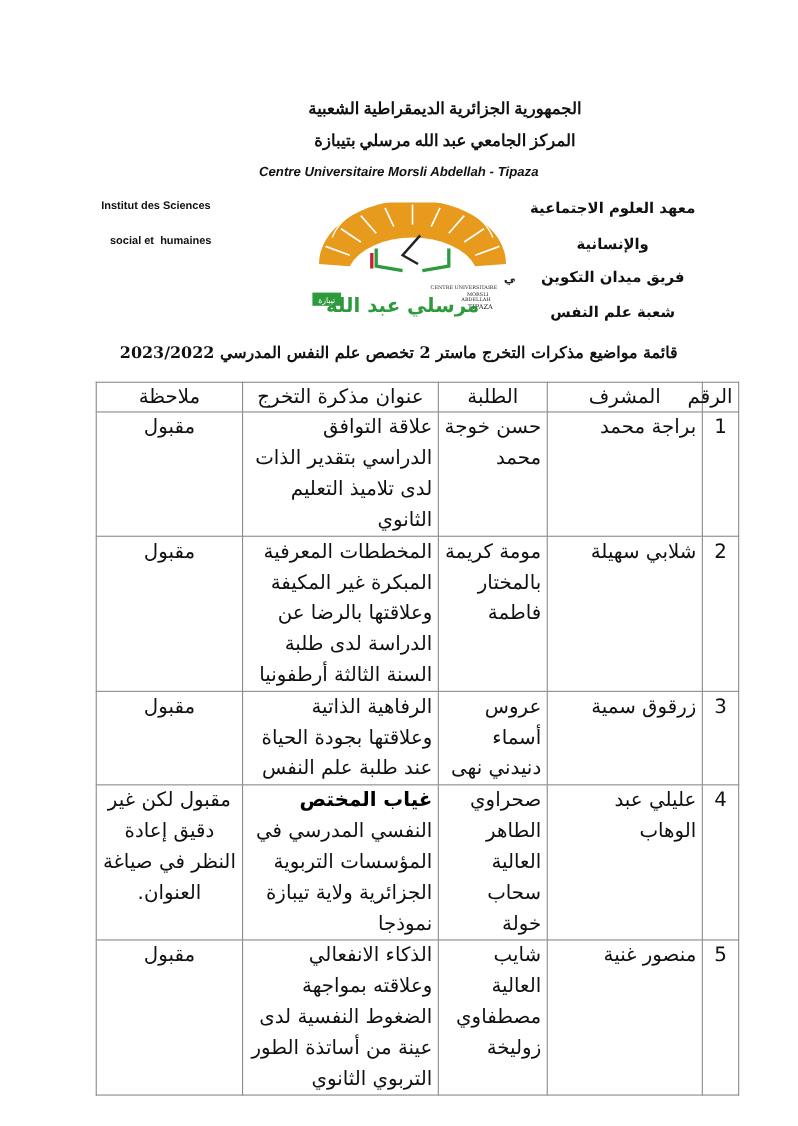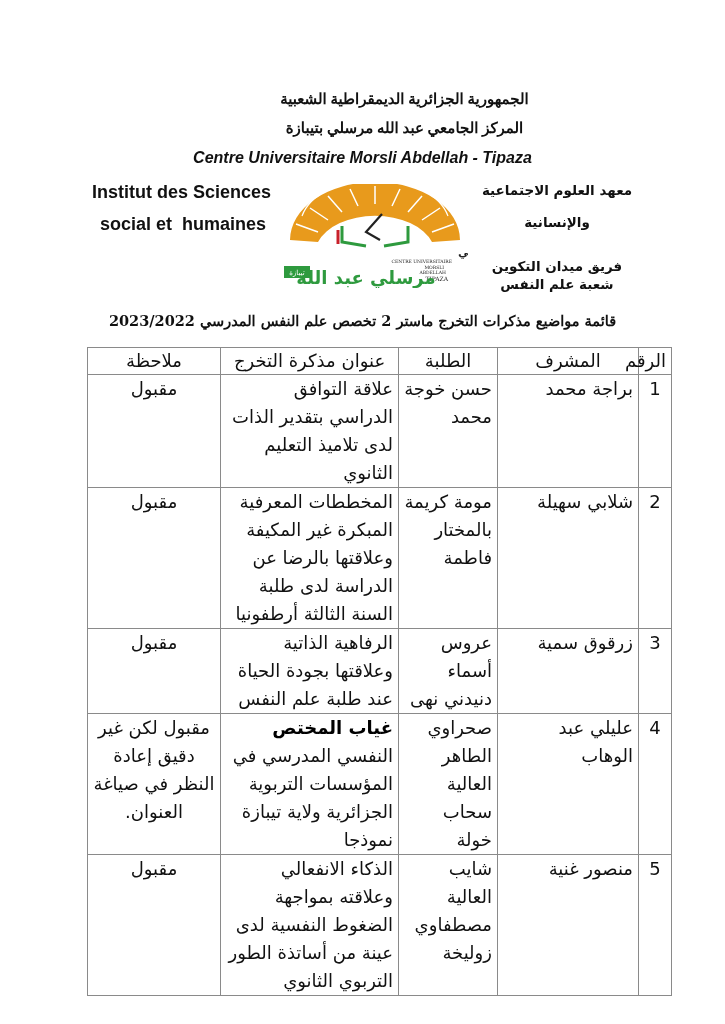--- a/index.html
+++ b/index.html
@@ -1,19 +1,19 @@
 <!DOCTYPE html>
 <html><head>
 <meta charset="utf-8">
 <style>
   html, body { margin: 0; padding: 0; background: #ffffff; }
   body { width: 725px; height: 1024px; position: relative; overflow: hidden; font-family: "DejaVu Sans", sans-serif; color: #111; }
   .hdr-line { position: absolute; left: 0; width: 725px; text-align: center; direction: rtl; font-weight: bold; font-size: 15px; font-family: Liberation Serif, serif; padding-left: 42px; }
-  .latin-title { position: absolute; left: 0; width: 725px; text-align: center; font-family: "Liberation Sans", sans-serif; font-style: italic; font-weight: bold; font-size: 16px; }
-  .inst-fr { position: absolute; left: 92px; font-family: "Liberation Sans", sans-serif; font-weight: bold; font-size: 18px; white-space: pre; }
+  .latin-title { position: absolute; left: 0; width: 725px; text-align: center; font-family: "Liberation Sans", sans-serif; font-style: italic; font-weight: bold; font-size: 12px; }
+  .inst-fr { position: absolute; left: 92px; font-family: "Liberation Sans", sans-serif; font-weight: bold; font-size: 10px; white-space: pre; }
   .inst-ar { position: absolute; right: 88px; width: 160px; text-align: center; direction: rtl; font-weight: bold; font-size: 13.5px; }
   .list-title { position: absolute; left: 0; width: 725px; text-align: center; direction: rtl; font-weight: bold; font-size: 14.5px; font-family: "DejaVu Serif", serif; }
   .logo { position: absolute; left: 282px; top: 184px; width: 186px; height: 104px; }
 
   table.memo { position: absolute; left: 87px; top: 347px; width: 584px; border-collapse: collapse; direction: rtl; table-layout: fixed; }
   table.memo td, table.memo th { border: 1px solid #8a8a8a; vertical-align: top; font-family: "DejaVu Sans", sans-serif; font-size: 18px; font-weight: normal; line-height: 28px; padding: 0 5px; }
   table.memo th { text-align: center; height: 26px; line-height: 26px; }
   td.num { text-align: center; font-family: "Liberation Serif", serif; font-size: 17px; padding-top: 2px; }
   td.sup { text-align: right; }
   td.stu { text-align: right; }
@@ -26,21 +26,21 @@
 
 <div class="hdr-line" style="top:90px">الجمهورية الجزائرية الديمقراطية الشعبية</div>
 <div class="hdr-line" style="top:119px">المركز الجامعي عبد الله مرسلي بتيبازة</div>
 <div class="latin-title" style="top:149px">Centre Universitaire Morsli Abdellah - Tipaza</div>
 
 <div class="inst-fr" style="top:182px">Institut des Sciences</div>
 <div class="inst-fr" style="top:214px; left:100px">social et  humaines</div>
 
 <div class="inst-ar" style="top:182px">معهد العلوم الاجتماعية</div>
 <div class="inst-ar" style="top:214px">والإنسانية</div>
-<div class="inst-ar" style="top:258px">فريق ميدان التكوين</div>
+<div class="inst-ar" style="top:244px">فريق ميدان التكوين</div>
 <div class="inst-ar" style="top:276px">شعبة علم النفس</div>
 
 <svg class="logo" viewBox="0 0 186 104">
   <g>
     <path d="M8,56 A85,58 0 0 1 178,56 L150,58 A60,38 0 0 0 36,58 Z" fill="#e89a1c"></path>
     <path d="M14,40 L36,48 M28,24 L46,36 M46,12 L60,28 M68,5 L76,22 M93,2 L93,20 M118,5 L110,22 M140,12 L126,28 M158,24 L140,36 M172,40 L150,48" stroke="#ffffff" stroke-width="1.5"></path>
     <path d="M20,32 A75,48 0 0 1 166,32" fill="none" stroke="#ffffff" stroke-width="1.2"></path>
   </g>
   <g>
     <path d="M60,42 L60,58 L84,62" fill="none" stroke="#2e9a3e" stroke-width="3"></path>

